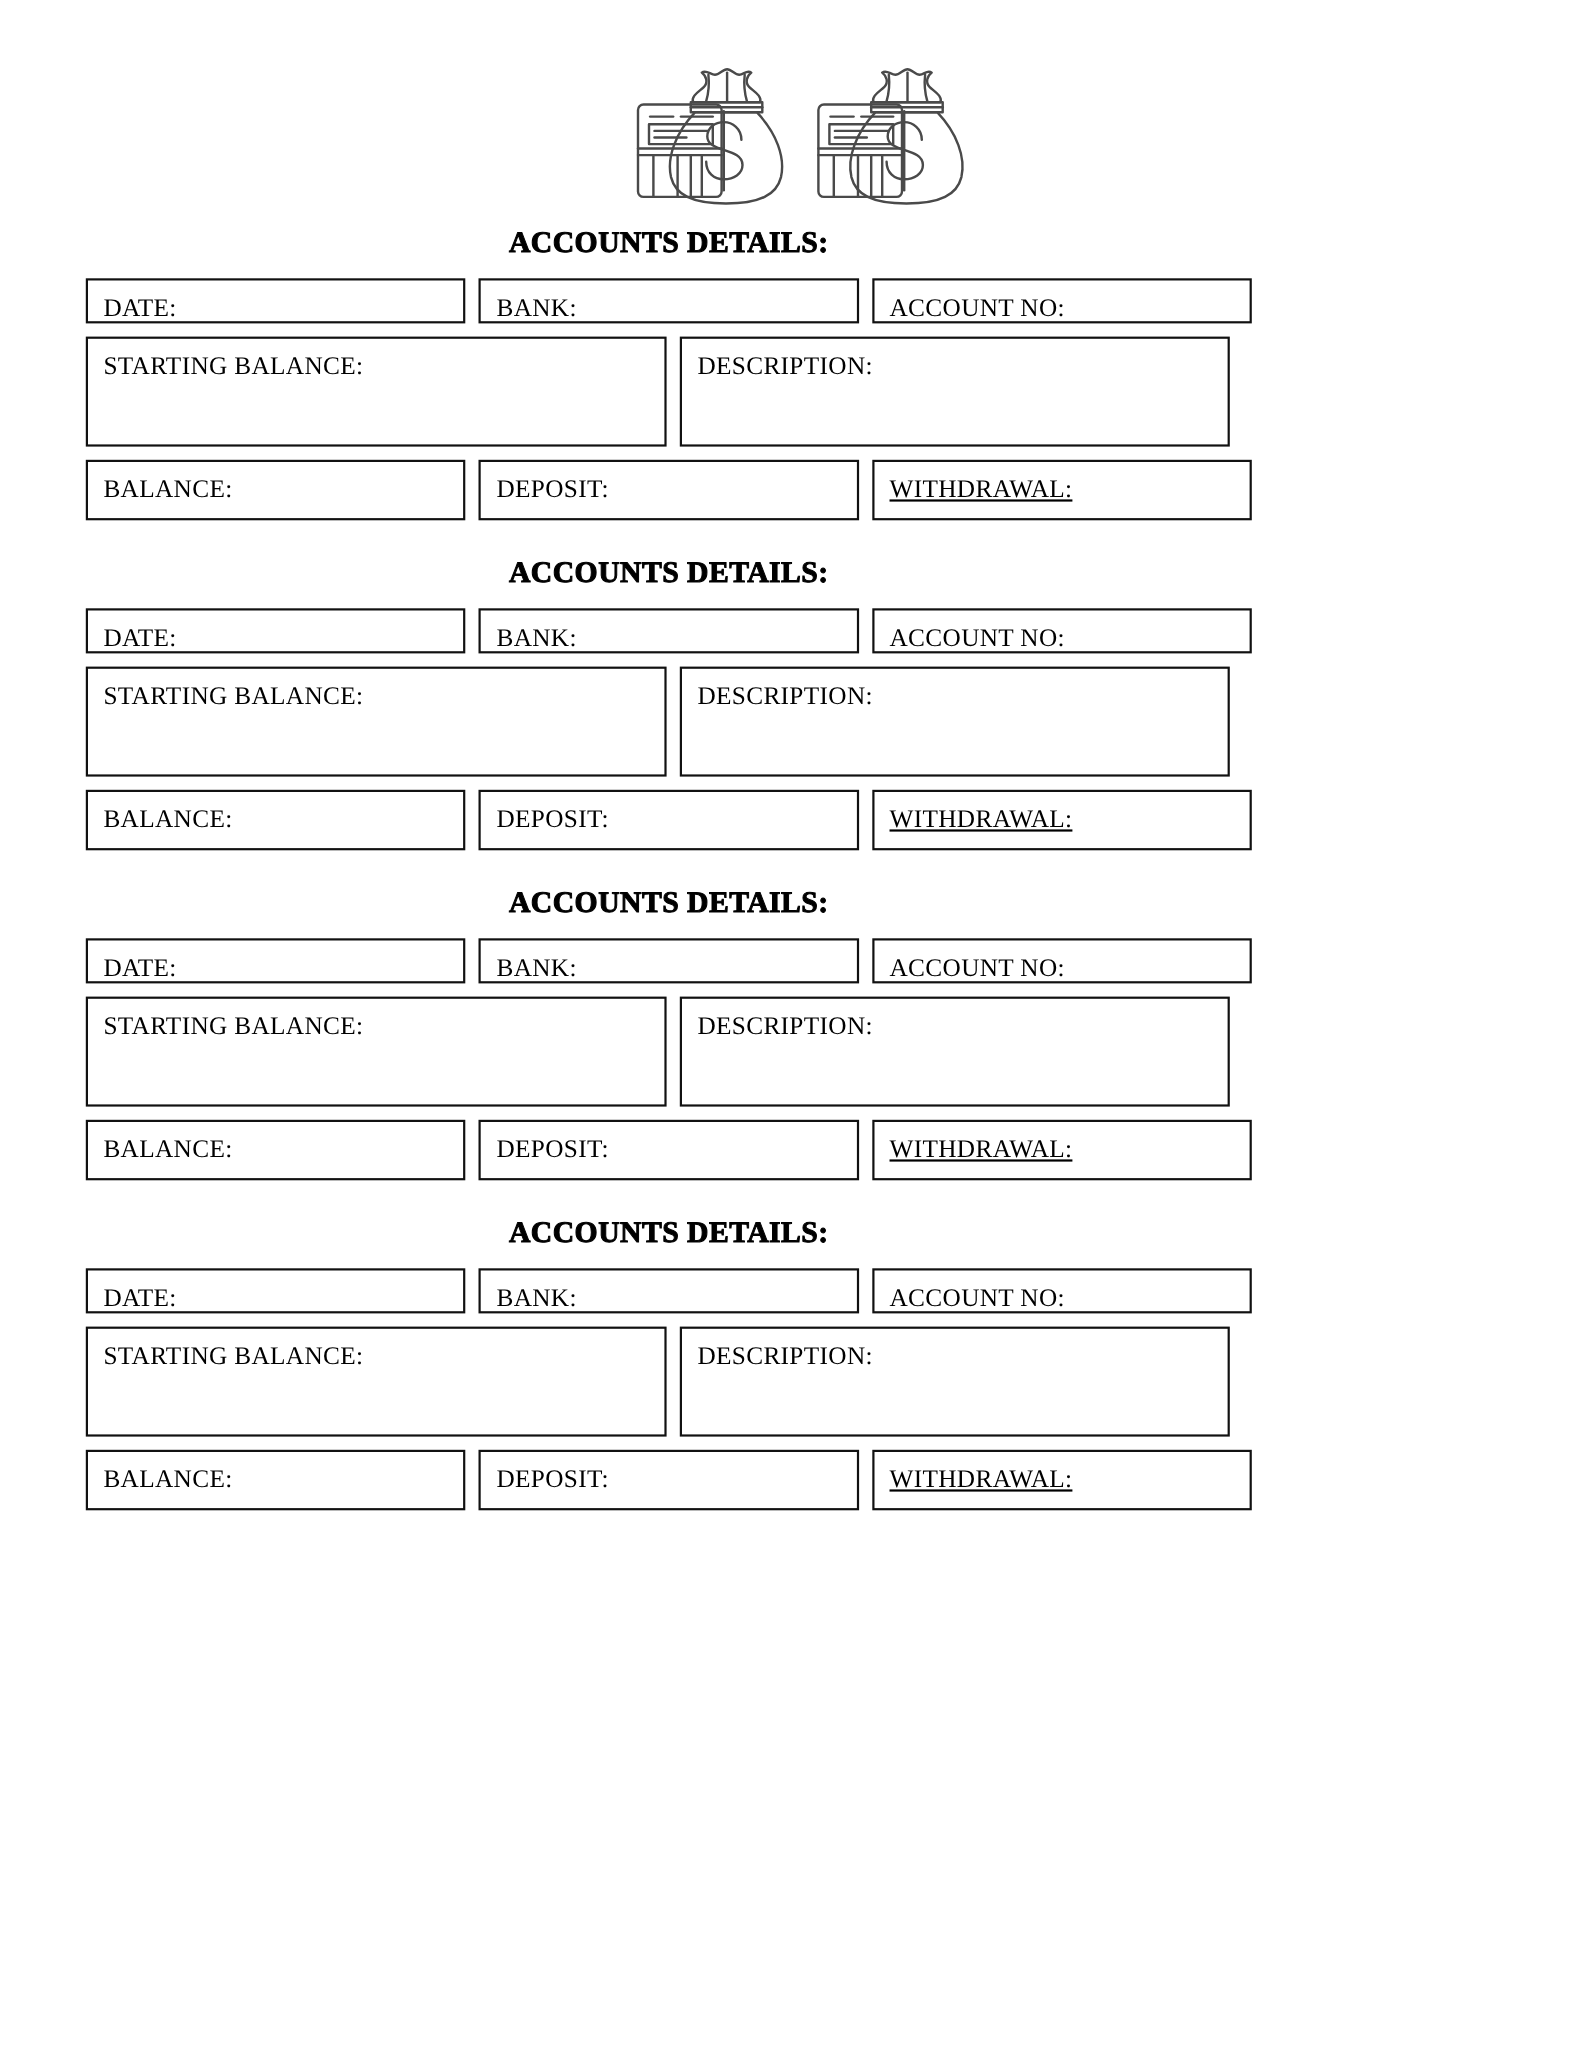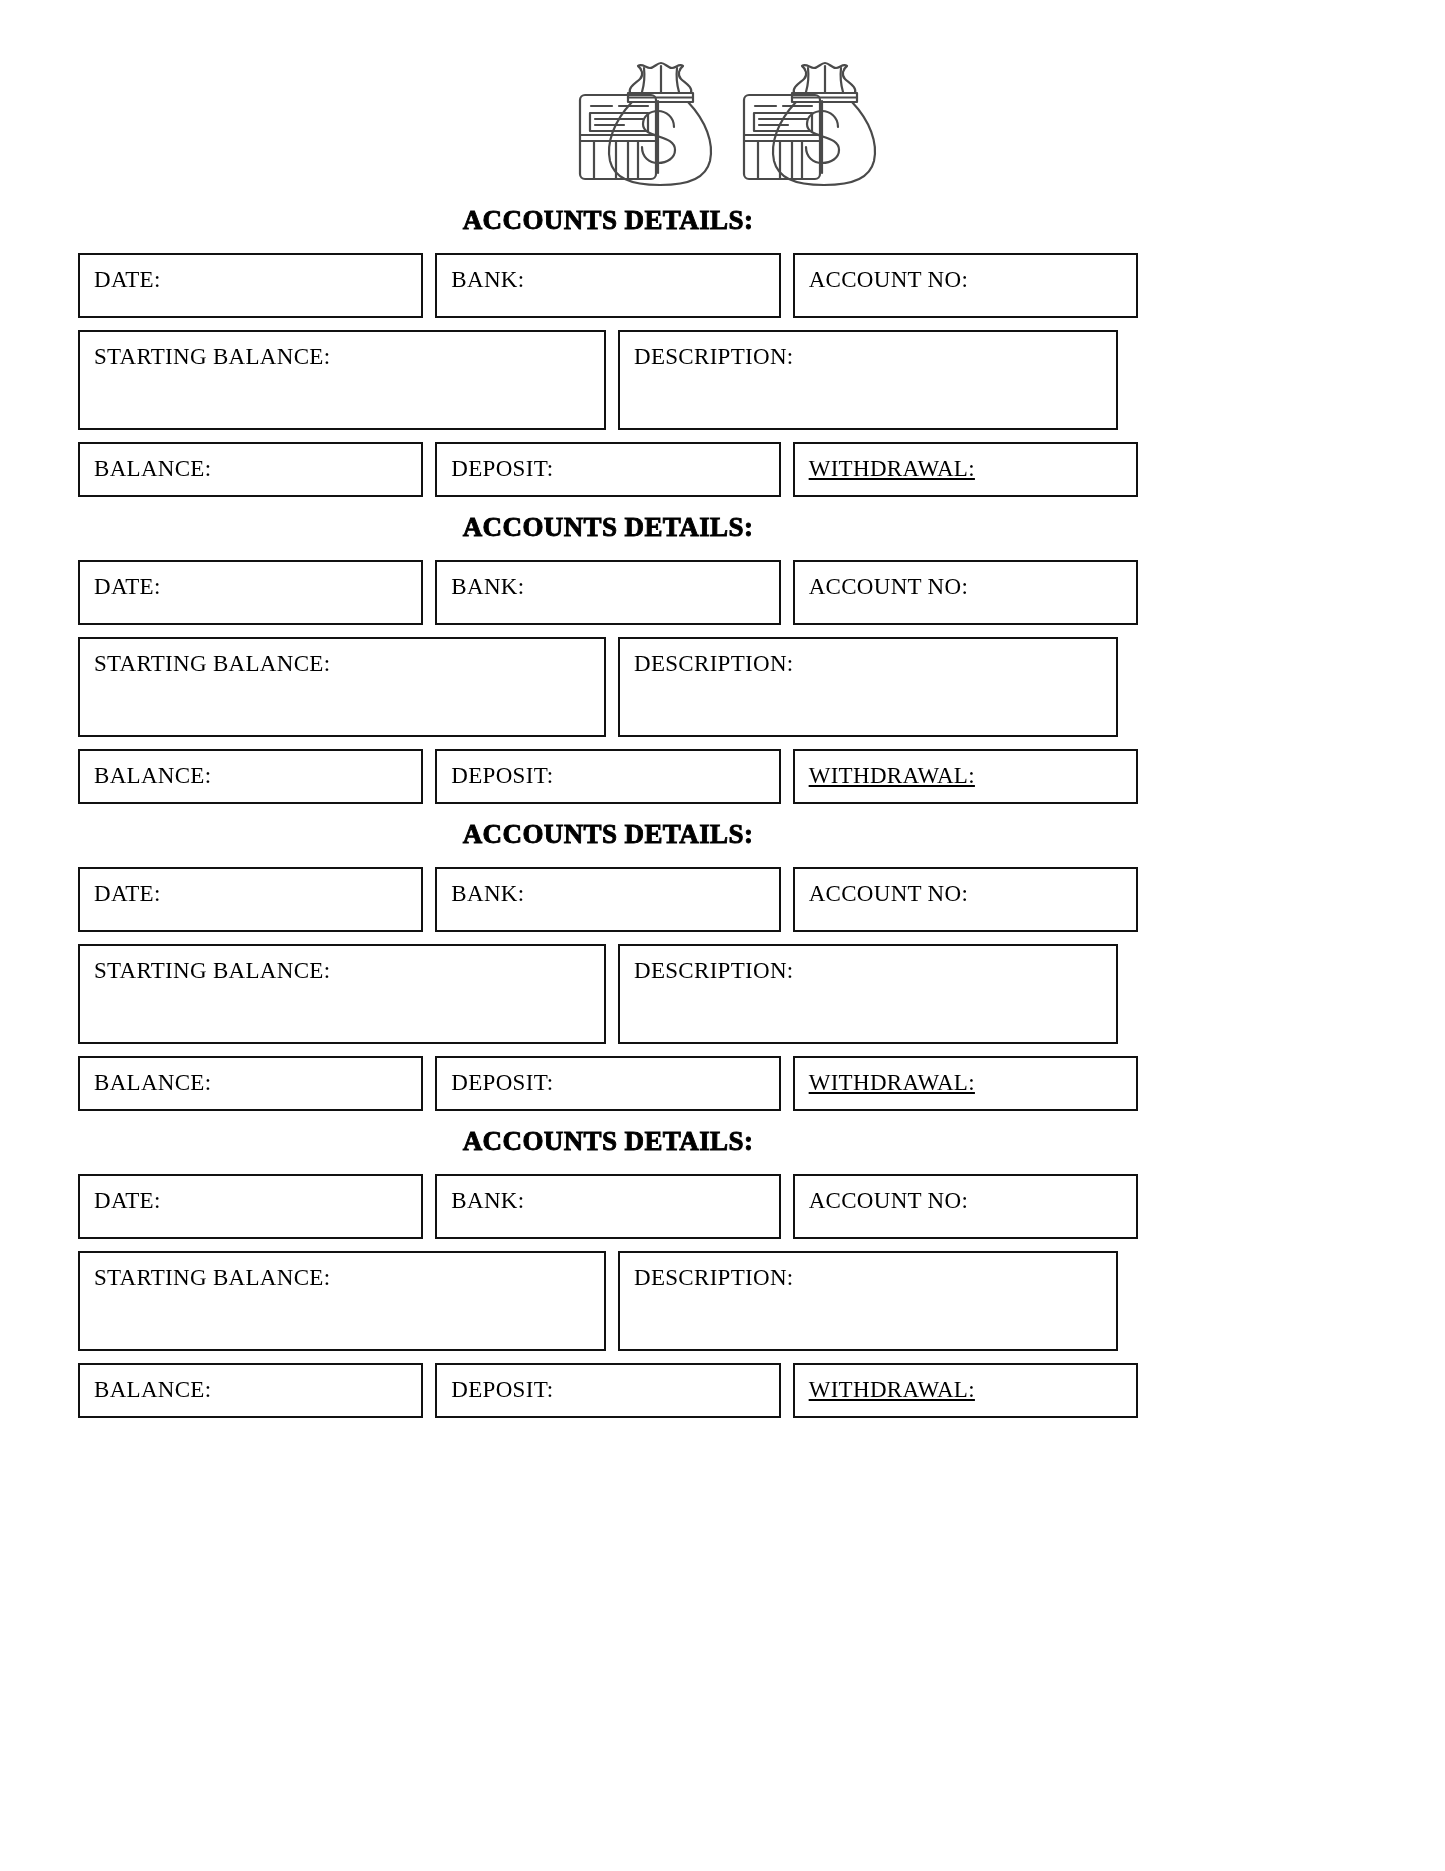--- a/index.html
+++ b/index.html
@@ -55,21 +55,21 @@
   }
 
   
   .content {
     width: 1060px;
     margin: 0 auto;
     margin-left: 78px;
   }
 
   .section {
-    margin-bottom: 0;
+    margin-bottom: 17px;
   }
 
   .section-heading {
     font-family: "Liberation Serif", "DejaVu Serif", serif;
     font-weight: bold;
     font-size: 27px;
     letter-spacing: 0.4px;
     text-align: center;
     width: 1060px;
     padding: 15px 0 17px 0;
@@ -97,21 +97,21 @@
     font-family: "Liberation Serif", "DejaVu Serif", serif;
     font-size: 23px;
     font-weight: normal;
     letter-spacing: 0.3px;
     line-height: 1.1;
     color: #000000;
     display: block;
   }
 
   
-  .row-abc .field { height: 65px; }
+  .row-abc .field { height: 41px; }
   .row-abc .f1 { width: 348px; }
   .row-abc .f2 { width: 348px; }
   .row-abc .f3 { width: 348px; }
 
   .row-desc .field { height: 100px; }
   .row-desc .f1 { width: 528px; }
   .row-desc .f2 { width: 500px; }
 
   .row-bdw .field { height: 55px; }
   .row-bdw .f1 { width: 348px; }

